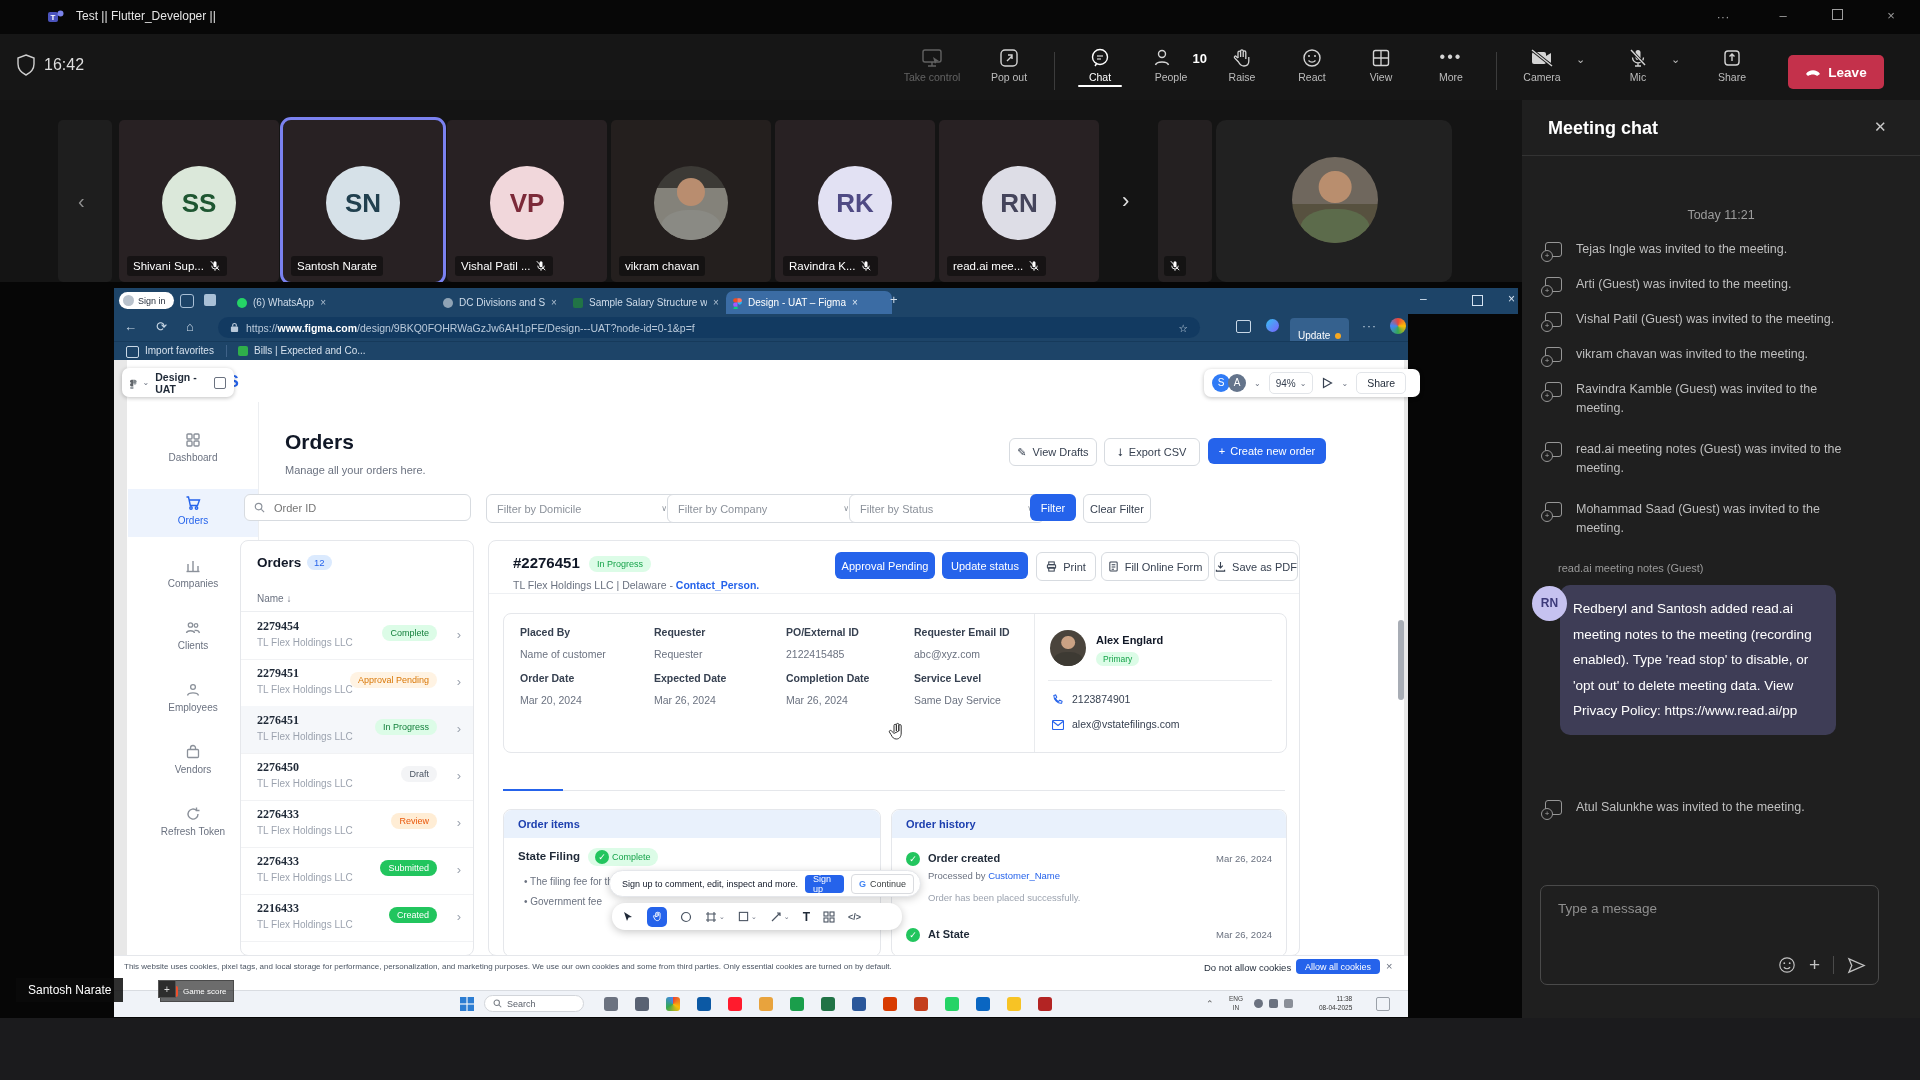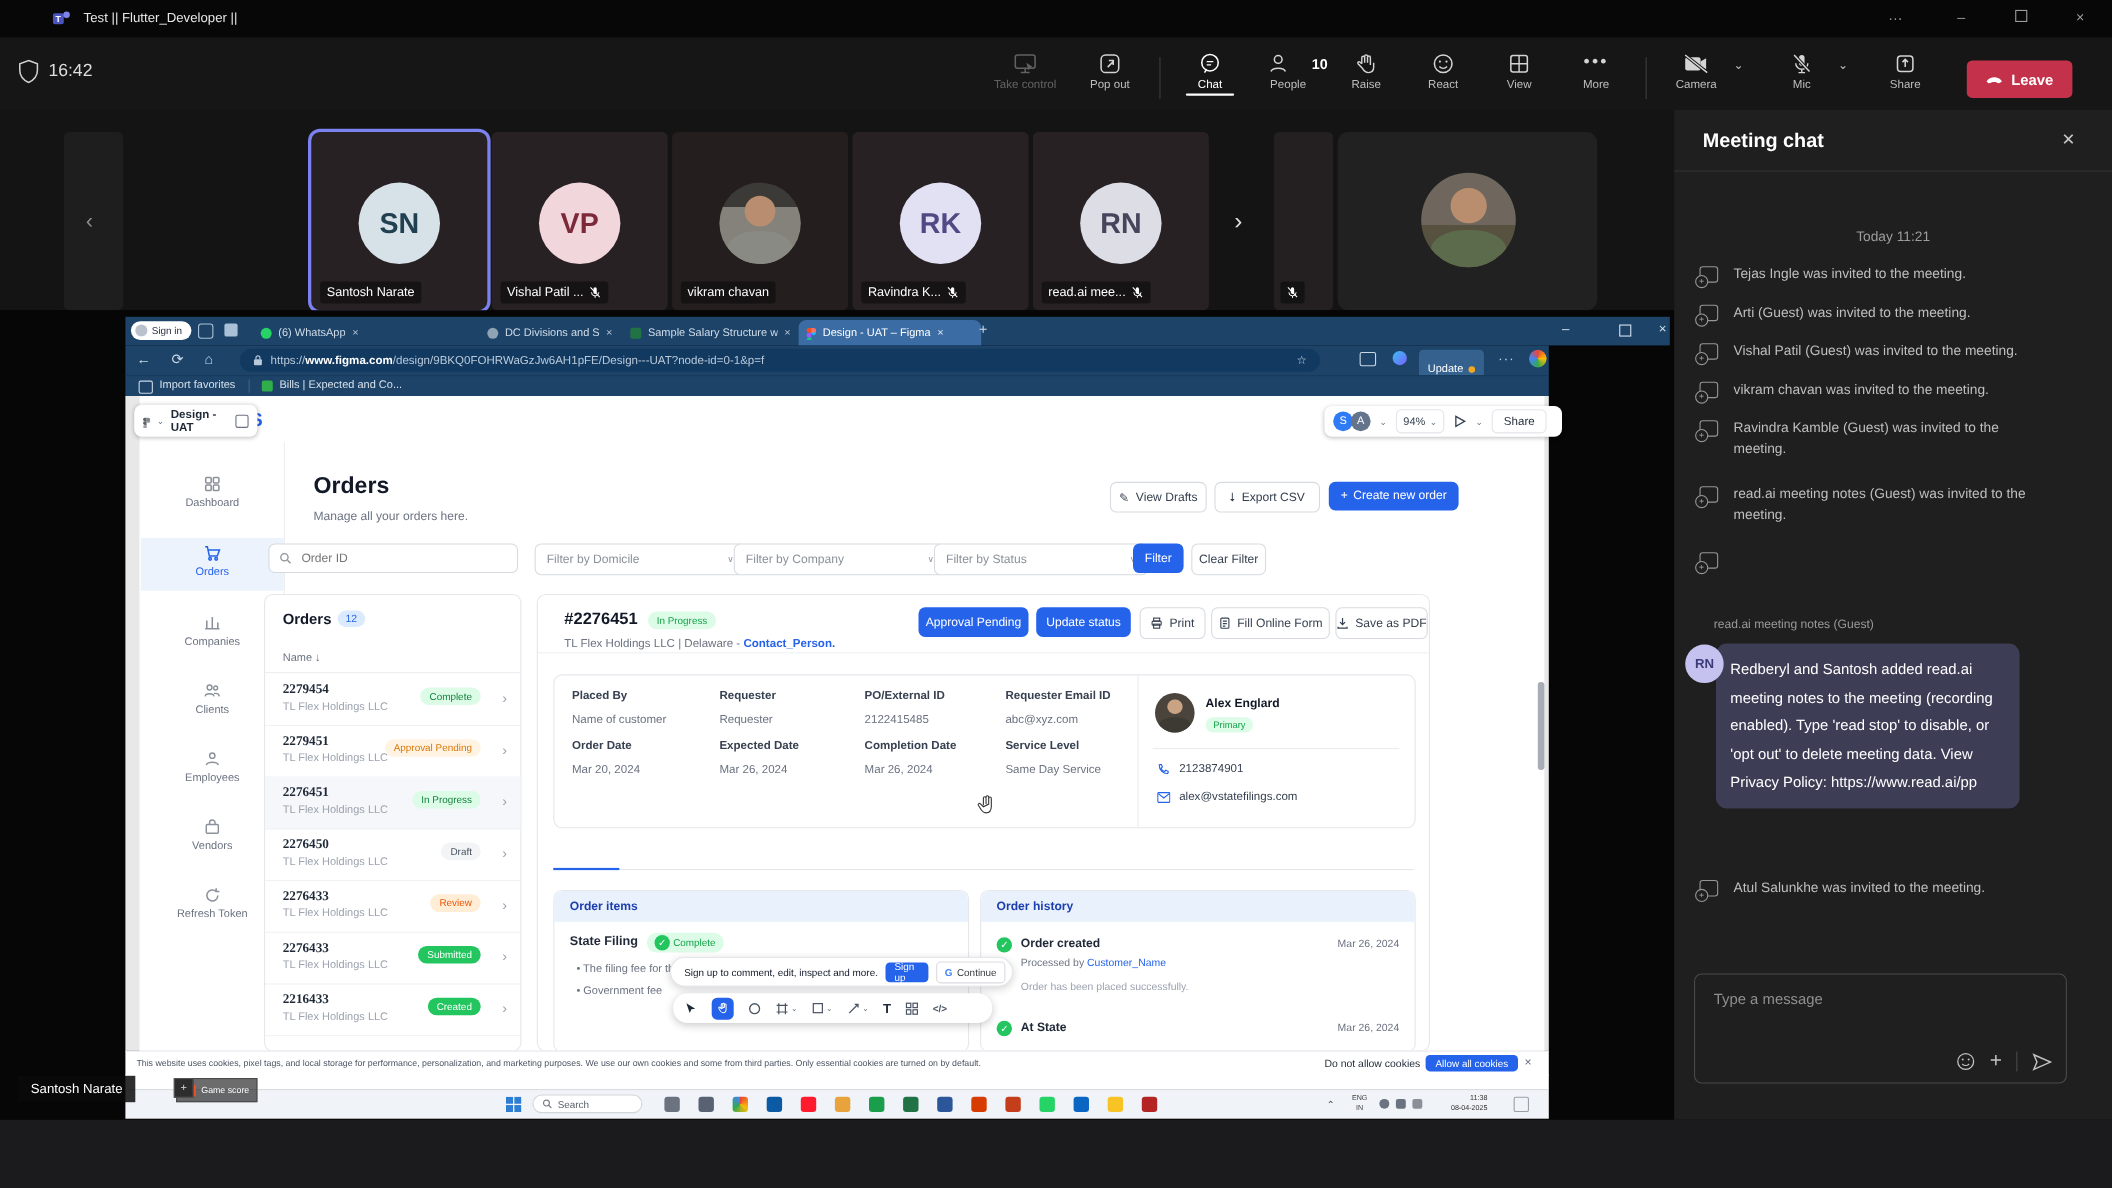--- a/index.html
+++ b/index.html
@@ -204,20 +204,31 @@
     <svg width="16" height="8" viewBox="0 0 16 8">
         <path d="M1 6C4 1 12 1 15 6l-3 2c-2-2-6-2-9 0z" fill="#fff"></path>
       </svg>
     <span>Leave</span>
   </div>
 
   <div class="abs" style="left:0;top:100px;width:1522px;height:190px;background:#141414"></div>
   <div class="tile" style="left:58px;width:54px;background:#1e1e1e"></div>
   <div class="abs" style="left:78px;top:190px;color:#8f8f8f;font-size:20px">‹</div>
 
+  <div class="tile" style="left:119px">
+    <div class="avatar" style="background:#dbe8da;color:#1e5631">SS</div>
+    <div class="namepill">
+        <span>Shivani Sup...</span>
+      <svg width="12" height="12" viewBox="0 0 20 20">
+          <rect x="7.5" y="2" width="5" height="10" rx="2.5" fill="#fff"></rect>
+          <path d="M4.5 9.5a5.5 5.5 0 0 0 11 0M10 15v3" fill="none" stroke="#fff" stroke-width="1.5"></path>
+          <line x1="3" y1="2" x2="17" y2="17" stroke="#fff" stroke-width="1.6"></line>
+        </svg>
+      </div>
+  </div>
   <div class="tile active" style="left:283px">
     <div class="avatar" style="background:#d6e1e8;color:#21404f">SN</div>
     <div class="namepill">
         <span>Santosh Narate</span>
       </div>
   </div>
   <div class="tile" style="left:447px">
     <div class="avatar" style="background:#f1d7db;color:#7c2a39">VP</div>
     <div class="namepill">
         <span>Vishal Patil ...</span>
@@ -771,20 +782,21 @@
     <div class="sysmsg" style="top:340px;width:300px">
         <span class="inv"></span>
         <span>read.ai meeting notes (Guest) was invited to the meeting.</span>
       </div>
     <div class="sysmsg" style="top:280px;width:300px">
         <span class="inv"></span>
         <span>Ravindra Kamble (Guest) was invited to the meeting.</span>
       </div>
     <div class="sysmsg" style="top:400px;width:300px">
         <span class="inv"></span>
+        <span>Mohammad Saad (Guest) was invited to the meeting.</span>
       </div>
 
     <div class="abs" style="left:36px;top:462px;font-size:11px;color:#9a9a9a">read.ai meeting notes (Guest)</div>
     <div class="abs" style="left:10px;top:486px;width:35px;height:35px;border-radius:50%;background:#c6c2f0;color:#3d3a7a;font-size:12px;font-weight:bold;text-align:center;line-height:35px;z-index:2">RN</div>
     <div class="bubble">Redberyl and Santosh added read.ai meeting notes to the meeting (recording enabled). Type 'read stop' to disable, or 'opt out' to delete meeting data. View Privacy Policy: https://www.read.ai/pp</div>
 
     <div class="sysmsg" style="top:698px">
         <span class="inv"></span>
         <span>Atul Salunkhe was invited to the meeting.</span>
       </div>

